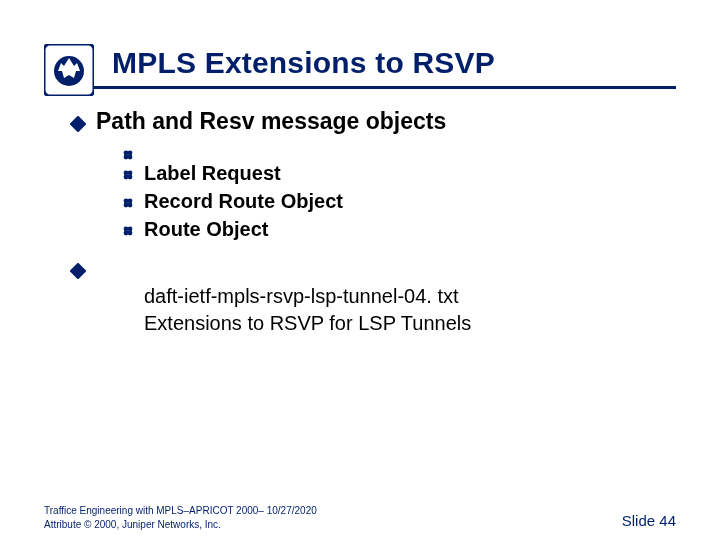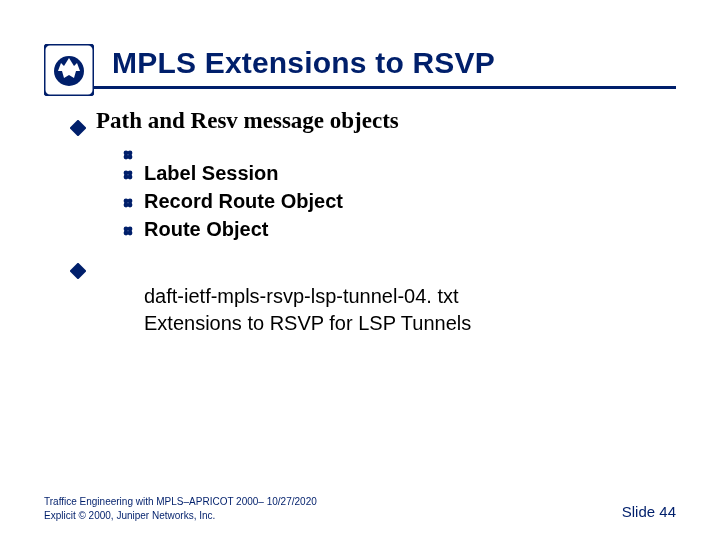--- a/index.html
+++ b/index.html
@@ -40,23 +40,22 @@
     margin: 0 44px 0 44px;
     height: 3px;
     background: #001f6b;
   }
   .content {
     margin: 18px 44px 0 70px;
     color: #000;
   }
   .top-item {
     display: flex;
-    align-items: flex-end;
+    align-items: center;
     margin-bottom: 4px;
-    font-family: Liberation Serif, serif;
   }
   .diamond-bullet {
     flex: 0 0 auto;
     width: 16px;
     height: 16px;
     margin-top: 6px;
     margin-right: 10px;
   }
   .top-text {
     font-size: 23px;
@@ -90,21 +89,21 @@
   }
   .ref-text {
     font-size: 20px;
     font-weight: normal;
     line-height: 1.35;
   }
   .footer {
     position: absolute;
     left: 44px;
     right: 44px;
-    bottom: 18px;
+    bottom: 9px;
     display: flex;
     justify-content: space-between;
     align-items: flex-end;
     color: #001f6b;
     font-size: 10px;
     line-height: 1.35;
   }
   .footer-right {
     font-size: 15px;
   }
@@ -148,21 +147,21 @@
               <circle cx="8" cy="8" r="2.4" fill="#001f6b"></circle>
             </svg></span>
       </div>
       <div class="sub-item">
         <span class="clover-bullet"><svg viewBox="0 0 12 12" width="12" height="12">
               <circle cx="4" cy="4" r="2.4" fill="#001f6b"></circle>
               <circle cx="8" cy="4" r="2.4" fill="#001f6b"></circle>
               <circle cx="4" cy="8" r="2.4" fill="#001f6b"></circle>
               <circle cx="8" cy="8" r="2.4" fill="#001f6b"></circle>
             </svg></span>
-        <span class="sub-text">Label Session</span>
+        <span class="sub-text">Label Request</span>
       </div>
       <div class="sub-item">
         <span class="clover-bullet"><svg viewBox="0 0 12 12" width="12" height="12">
               <circle cx="4" cy="4" r="2.4" fill="#001f6b"></circle>
               <circle cx="8" cy="4" r="2.4" fill="#001f6b"></circle>
               <circle cx="4" cy="8" r="2.4" fill="#001f6b"></circle>
               <circle cx="8" cy="8" r="2.4" fill="#001f6b"></circle>
             </svg></span>
         <span class="sub-text">Record Route Object</span>
       </div>
@@ -188,18 +187,18 @@
     <div class="ref-list">
       <div class="ref-text">daft-ietf-mpls-rsvp-lsp-tunnel-04. txt</div>
       <div class="ref-text">Extensions to RSVP for LSP Tunnels</div>
     </div>
 
   </div>
 
   <div class="footer">
     <div class="footer-left">
       <div>Traffice Engineering with MPLS–APRICOT 2000– 10/27/2020</div>
-      <div>Explicit © 2000, Juniper Networks, Inc.</div>
+      <div>Attribute © 2000, Juniper Networks, Inc.</div>
     </div>
     <div class="footer-right">Slide 44</div>
   </div>
 
 </div>
 
 </body></html>

